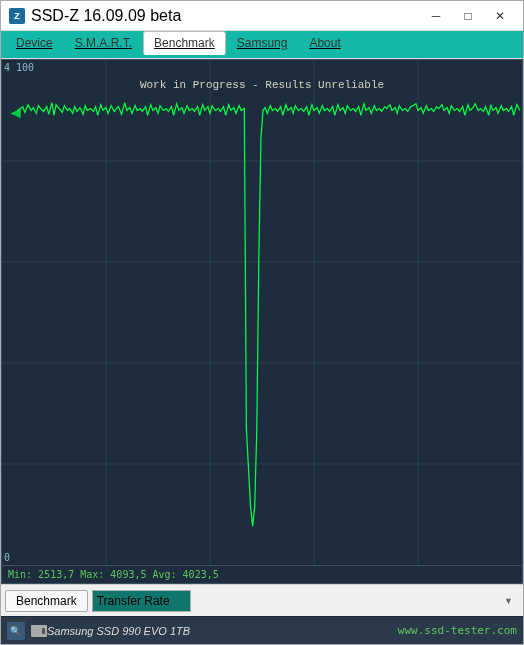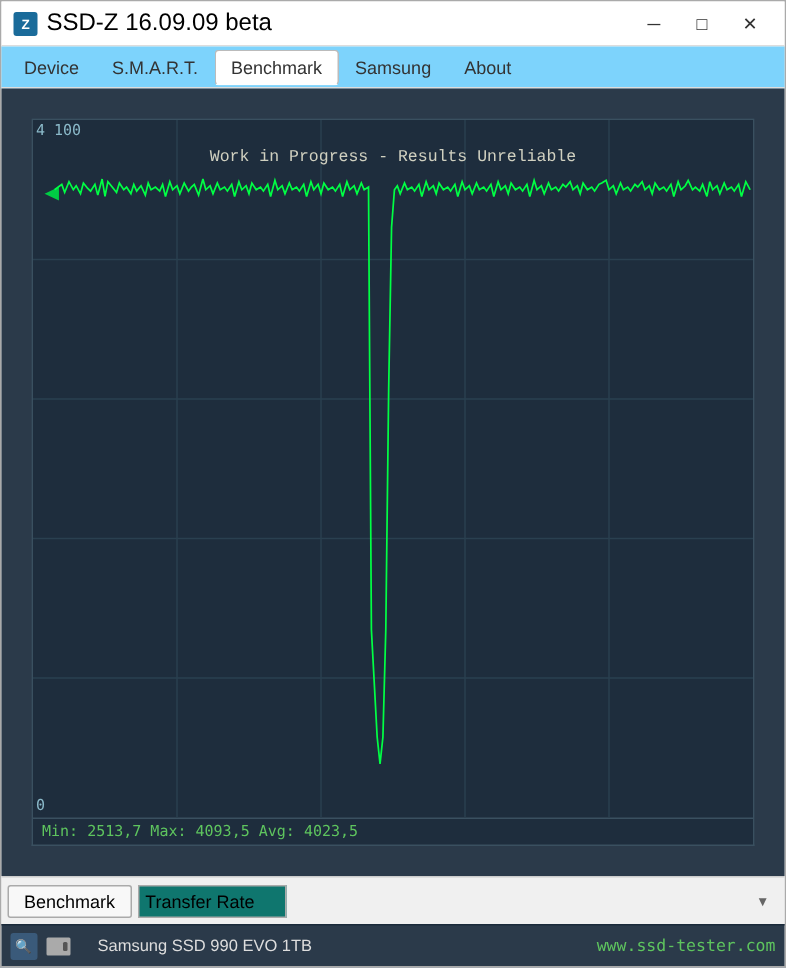--- a/index.html
+++ b/index.html
@@ -59,25 +59,26 @@
       display: flex;
       align-items: center;
       justify-content: center;
       font-size: 12px;
       color: #333;
       border-radius: 2px;
     }
     
     .menubar {
       height: 28px;
-      background: #7dd3fc;
+      background: #14b8a6;
       border-bottom: 1px solid #ddd;
       display: flex;
-      align-items: center;
+      align-items: flex-start;
       padding: 0 4px;
+      text-decoration: underline;
     }
     .menu-item {
       padding: 4px 10px;
       font-size: 12px;
       color: #333;
       cursor: pointer;
       border-radius: 3px;
       border: 1px solid transparent;
     }
     .menu-item.active {
@@ -86,21 +87,21 @@
       border-bottom-color: #fff;
       position: relative;
       z-index: 1;
     }
     
     .content {
       flex: 1;
       background: #2b3a4a;
       display: flex;
       flex-direction: column;
-      padding: 20px;
+      padding: 0;
       text-align: right;
     }
     
     .chart-area {
       flex: 1;
       background: #1e2d3d;
       border: 1px solid #3a5060;
       position: relative;
       overflow: hidden;
     }
@@ -211,22 +212,23 @@
       background: #3a5a7a;
       border-radius: 2px;
       display: flex; align-items: center; justify-content: center;
       color: #8ab;
       font-size: 9px;
       flex-shrink: 0;
     }
     .statusbar-disk {
       display: flex;
       align-items: flex-start;
-      gap: 18px;
-      flex: 1;
+      gap: 0;
+      flex: 1;
+      font-style: italic;
     }
     .statusbar-disk-icon {
       width: 16px;
       height: 12px;
       background: #aaa;
       border-radius: 1px;
       flex-shrink: 0;
       position: relative;
     }
     .statusbar-disk-icon::after {

